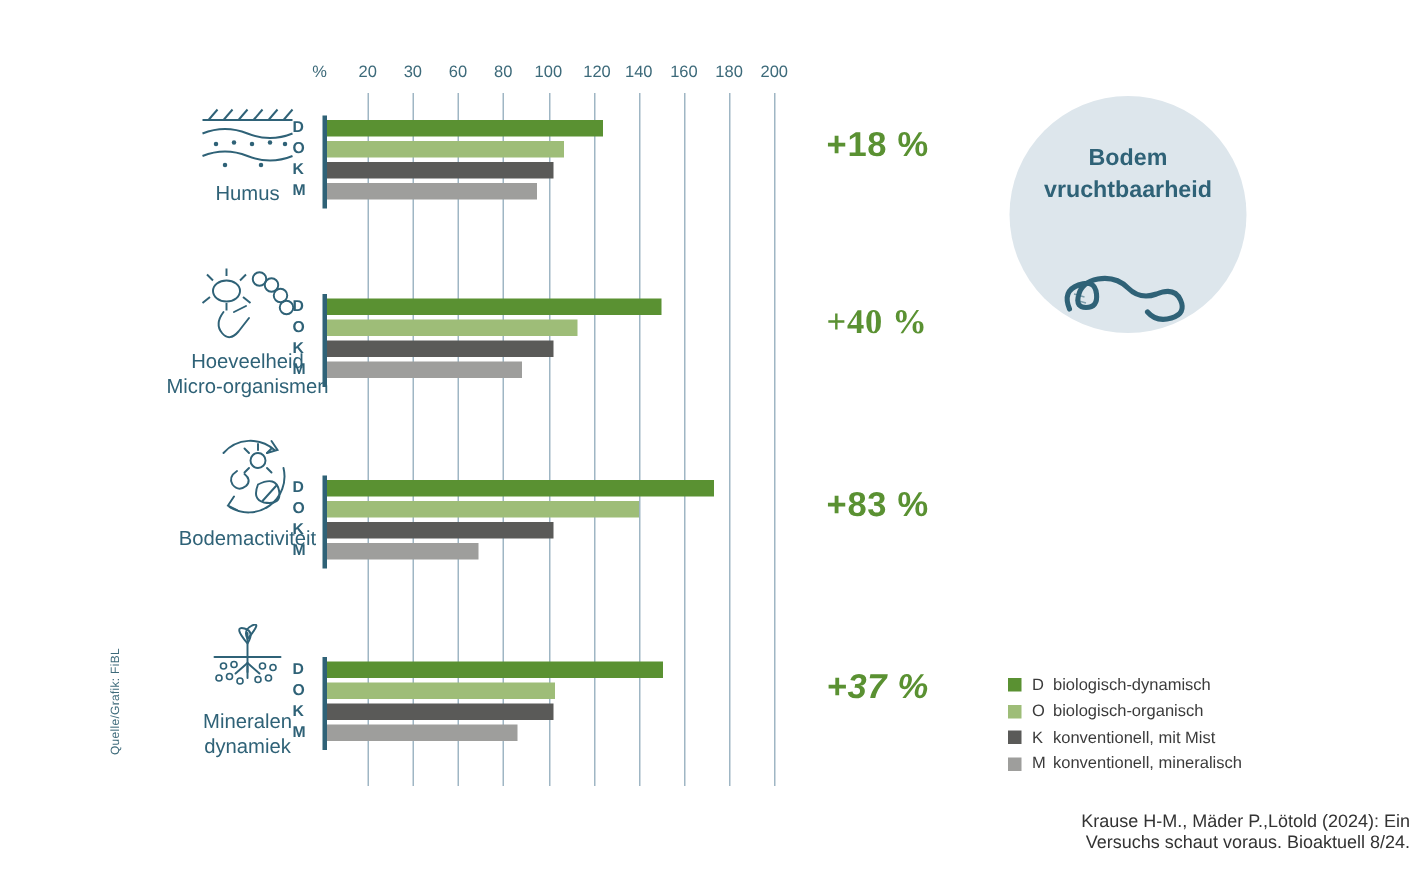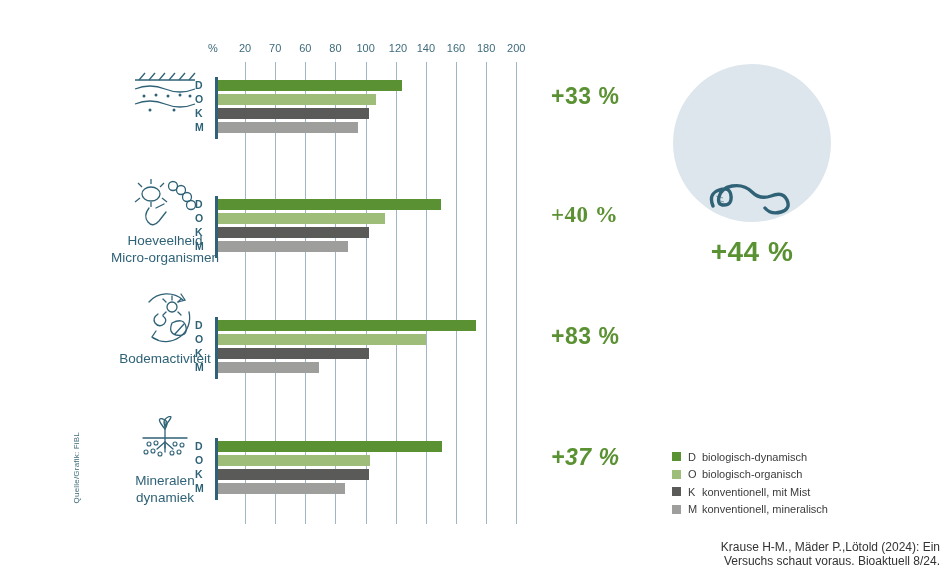--- a/index.html
+++ b/index.html
@@ -90,20 +90,21 @@
           <circle cx="15" cy="26" r="1.5"></circle>
             <circle cx="27" cy="25" r="1.5"></circle>
           <circle cx="39" cy="26" r="1.5"></circle>
             <circle cx="51" cy="25" r="1.5"></circle>
           <circle cx="61" cy="26" r="1.5"></circle>
           <circle cx="21" cy="40" r="1.5"></circle>
             <circle cx="45" cy="40" r="1.5"></circle>
         </g>
       </svg>
     </div>
+    <div class="cat-label">Humus</div>
   </div>
 
   <div class="cat" id="cat1" style="left:90px;top:178px;">
     <div class="icon">
       <svg width="72" height="52" viewBox="0 0 72 52">
         <g fill="none" stroke="#2f6277" stroke-width="1.3">
           <ellipse cx="22" cy="16" rx="9" ry="7"></ellipse>
           <line x1="22" y1="6" x2="22" y2="1"></line>
             <line x1="13" y1="9" x2="9" y2="5"></line>
           <line x1="31" y1="9" x2="35" y2="5"></line>
@@ -176,21 +177,21 @@
     <div class="cat-label">
       <span>Mineralen</span><br>
       <span>dynamiek</span>
     </div>
   </div>
 
   <div class="chart">
     <div class="axis-top" id="axis-top">
         <div class="tick-lbl" style="left: 9px;">%</div>
         <div class="tick-lbl" style="left: 41.12px;">20</div>
-        <div class="tick-lbl" style="left: 71.24px;">70</div>
+        <div class="tick-lbl" style="left: 71.24px;">30</div>
         <div class="tick-lbl" style="left: 101.36px;">60</div>
         <div class="tick-lbl" style="left: 131.48px;">80</div>
         <div class="tick-lbl" style="left: 161.6px;">100</div>
         <div class="tick-lbl" style="left: 194px;">120</div>
         <div class="tick-lbl" style="left: 221.84px;">140</div>
         <div class="tick-lbl" style="left: 251.96px;">160</div>
         <div class="tick-lbl" style="left: 282.08px;">180</div>
         <div class="tick-lbl" style="left: 312.2px;">200</div>
       </div>
     <div id="grid-layer">
@@ -247,39 +248,42 @@
           <div class="dokm" style="top: 14px;">O</div>
           <div class="bar" title="K: 100%" style="left: 14px; top: 28px; width: 150.6px; background: rgb(90, 90, 88);"></div>
           <div class="dokm" style="top: 28px;">K</div>
           <div class="bar" title="M: 84%" style="left: 14px; top: 42px; width: 126.504px; background: rgb(158, 158, 156);"></div>
           <div class="dokm" style="top: 42px;">M</div>
         </div>
       </div>
   </div>
 
   <div id="pct-layer">
-      <div class="pct" style="left: 551px; top: 83px;">+33 %</div>
+      <div class="pct" style="left: 551px; top: 83px;">+18 %</div>
       <div class="pct" style="left: 551px; top: 202px; font-family: Liberation Serif, serif;">+40 %</div>
       <div class="pct" style="left: 551px; top: 323px;">+83 %</div>
       <div class="pct" style="left: 551px; top: 444px; font-style: italic;">+37 %</div>
     </div>
 
   <div class="circle"></div>
+  <div class="circle-title">
+    <span>Bodem</span><br>
+    <span>vruchtbaarheid</span>
+  </div>
   <div class="worm">
     <svg width="100" height="58" viewBox="0 0 100 58">
       <path d="M10 46 q-5 -12 6 -16 q11 -4 12 6 q1 9 -7 9 q-7 0 -5 -8 q2 -9 13 -11
                q12 -2 20 6 q8 8 19 4 q12 -5 16 4 q4 9 -6 12 q-10 3 -16 -4" fill="none" stroke="#2f6277" stroke-width="3.4" stroke-linecap="round" stroke-linejoin="round"></path>
       <g stroke="#2f6277" stroke-width="1" opacity=".55">
         <line x1="13" y1="36" x2="20" y2="38"></line>
         <line x1="14" y1="40" x2="21" y2="42"></line>
         <line x1="15" y1="44" x2="22" y2="45"></line>
       </g>
     </svg>
   </div>
-  <div class="big-pct">+44 %</div>
 
   <div class="legend" id="legend">
       <div class="lg-row">
         <span class="lg-sw" style="background: rgb(90, 145, 50);"></span>
         <span class="lg-key">D</span>
         <span class="lg-txt">biologisch-dynamisch</span>
       </div>
       <div class="lg-row">
         <span class="lg-sw" style="background: rgb(158, 189, 120);"></span>
         <span class="lg-key">O</span>

